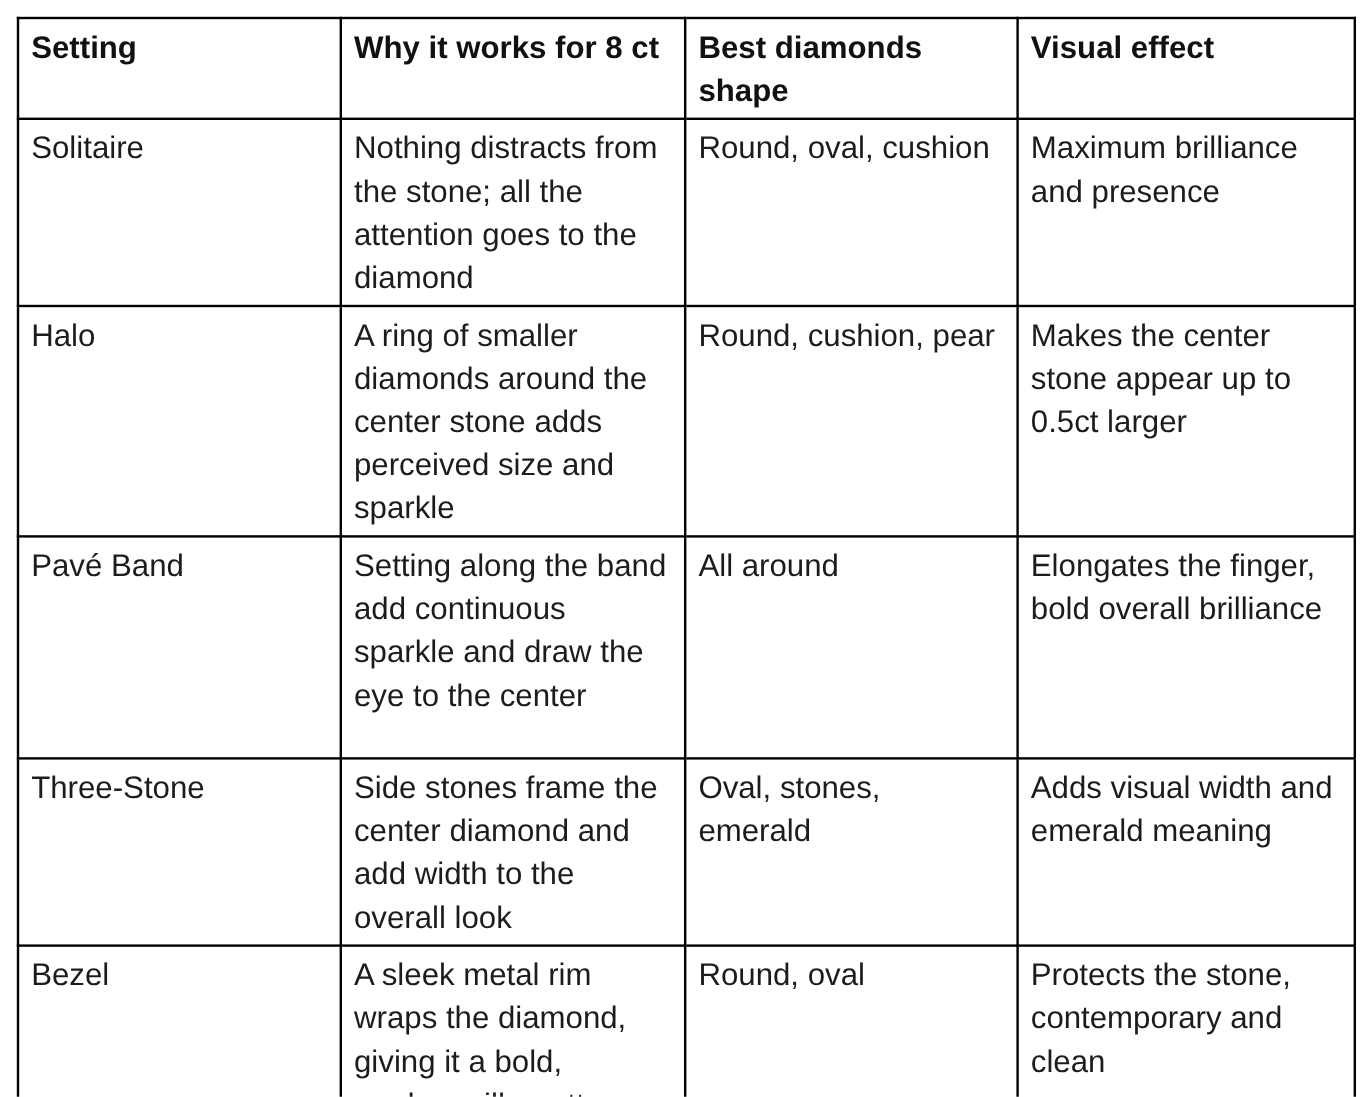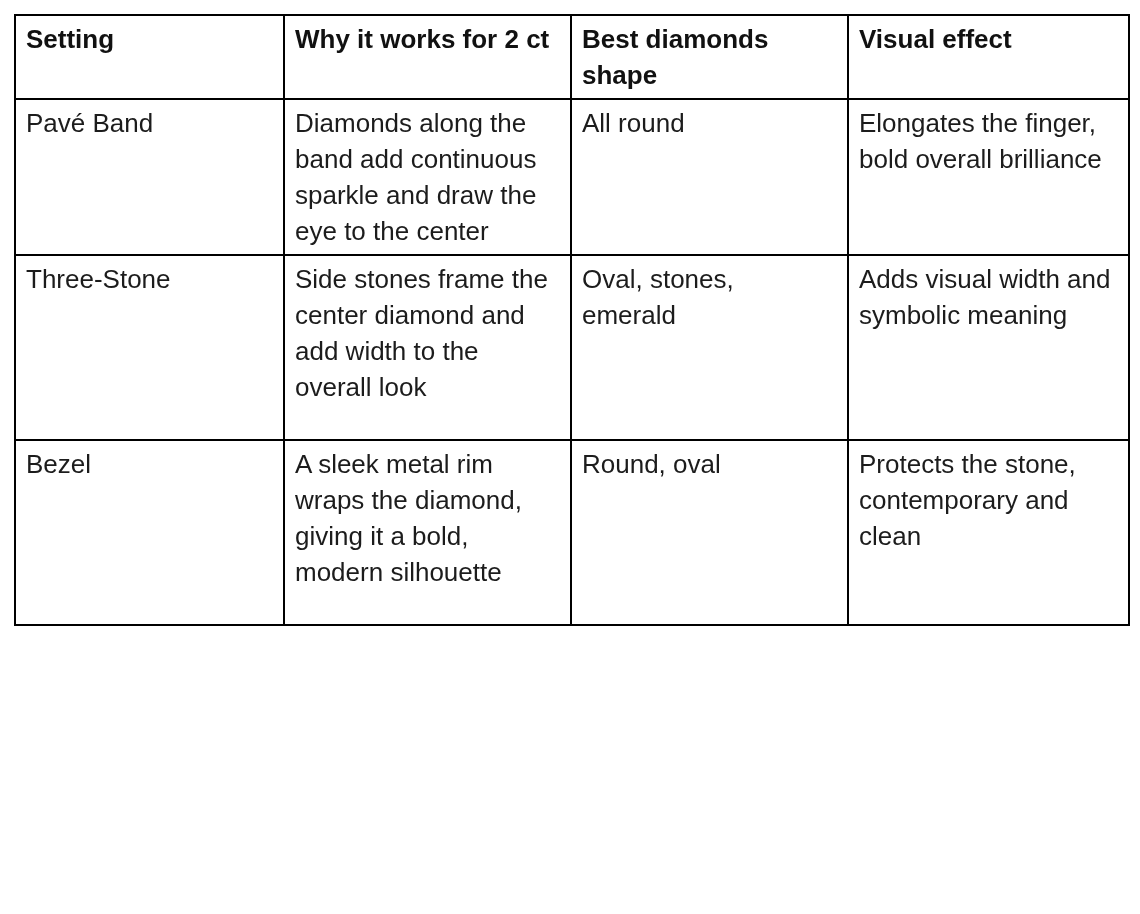--- a/index.html
+++ b/index.html
@@ -34,58 +34,70 @@
     word-wrap: break-word;
   }
   .settings-table th {
     font-weight: 700;
     color: #111111;
   }
   .settings-table thead tr { height: 76px; }
   .settings-table tbody tr:nth-child(1) { height: 145px; }
   .settings-table tbody tr:nth-child(2) { height: 185px; }
   .settings-table tbody tr:nth-child(3) { height: 185px; }
-  .settings-table tbody tr:nth-child(4) { height: 145px; font-family: Liberation Mono, monospace; }
+  .settings-table tbody tr:nth-child(4) { height: 145px; }
   .settings-table tbody tr:nth-child(5) { height: 148px; }
   col.c-setting { width: 269px; }
   col.c-why     { width: 287px; }
   col.c-shape   { width: 277px; }
   col.c-effect  { width: 281px; }
 </style>
 </head>
 <body>
 
 <div class="page">
   <table class="settings-table">
     <colgroup>
       <col class="c-setting">
       <col class="c-why">
       <col class="c-shape">
       <col class="c-effect">
     </colgroup>
     <thead>
       <tr>
         <th>Setting</th>
-        <th>Why it works for 2 ct</th>
+        <th>Why it works for 8 ct</th>
         <th>Best diamonds shape</th>
         <th>Visual effect</th>
       </tr>
     </thead>
     <tbody>
         <tr>
+          <td>Solitaire</td>
+          <td>Nothing distracts from the stone; all the attention goes to the diamond</td>
+          <td>Round, oval, cushion</td>
+          <td>Maximum brilliance and presence</td>
+        </tr>
+        <tr>
+          <td>Halo</td>
+          <td>A ring of smaller diamonds around the center stone adds perceived size and sparkle</td>
+          <td>Round, cushion, pear</td>
+          <td>Makes the center stone appear up to 0.5ct larger</td>
+        </tr>
+        <tr>
           <td>Pavé Band</td>
-          <td>Diamonds along the band add continuous sparkle and draw the eye to the center</td>
-          <td>All round</td>
+          <td>Setting along the band add continuous sparkle and draw the eye to the center</td>
+          <td>All around</td>
           <td>Elongates the finger, bold overall brilliance</td>
         </tr>
         <tr>
           <td>Three-Stone</td>
           <td>Side stones frame the center diamond and add width to the overall look</td>
           <td>Oval, stones, emerald</td>
-          <td>Adds visual width and symbolic meaning</td>
+          <td>Adds visual width and emerald meaning</td>
         </tr>
         <tr>
           <td>Bezel</td>
           <td>A sleek metal rim wraps the diamond, giving it a bold, modern silhouette</td>
           <td>Round, oval</td>
           <td>Protects the stone, contemporary and clean</td>
         </tr>
       </tbody>
   </table>
 </div>

